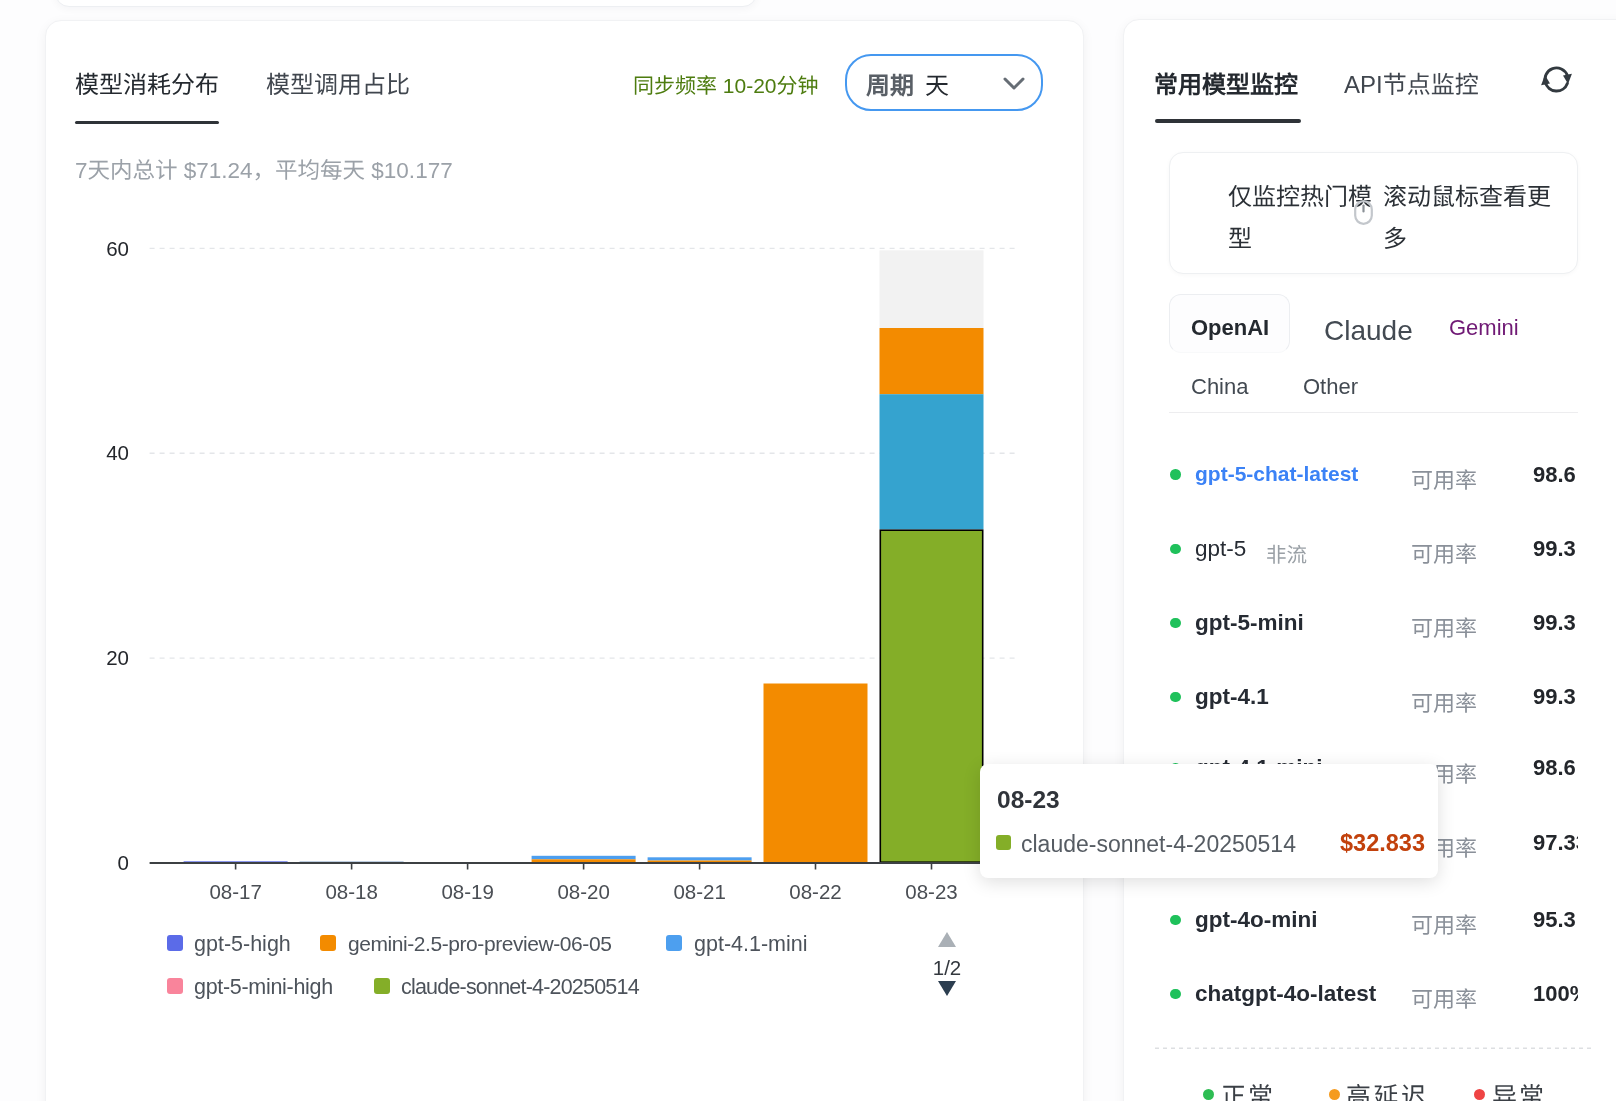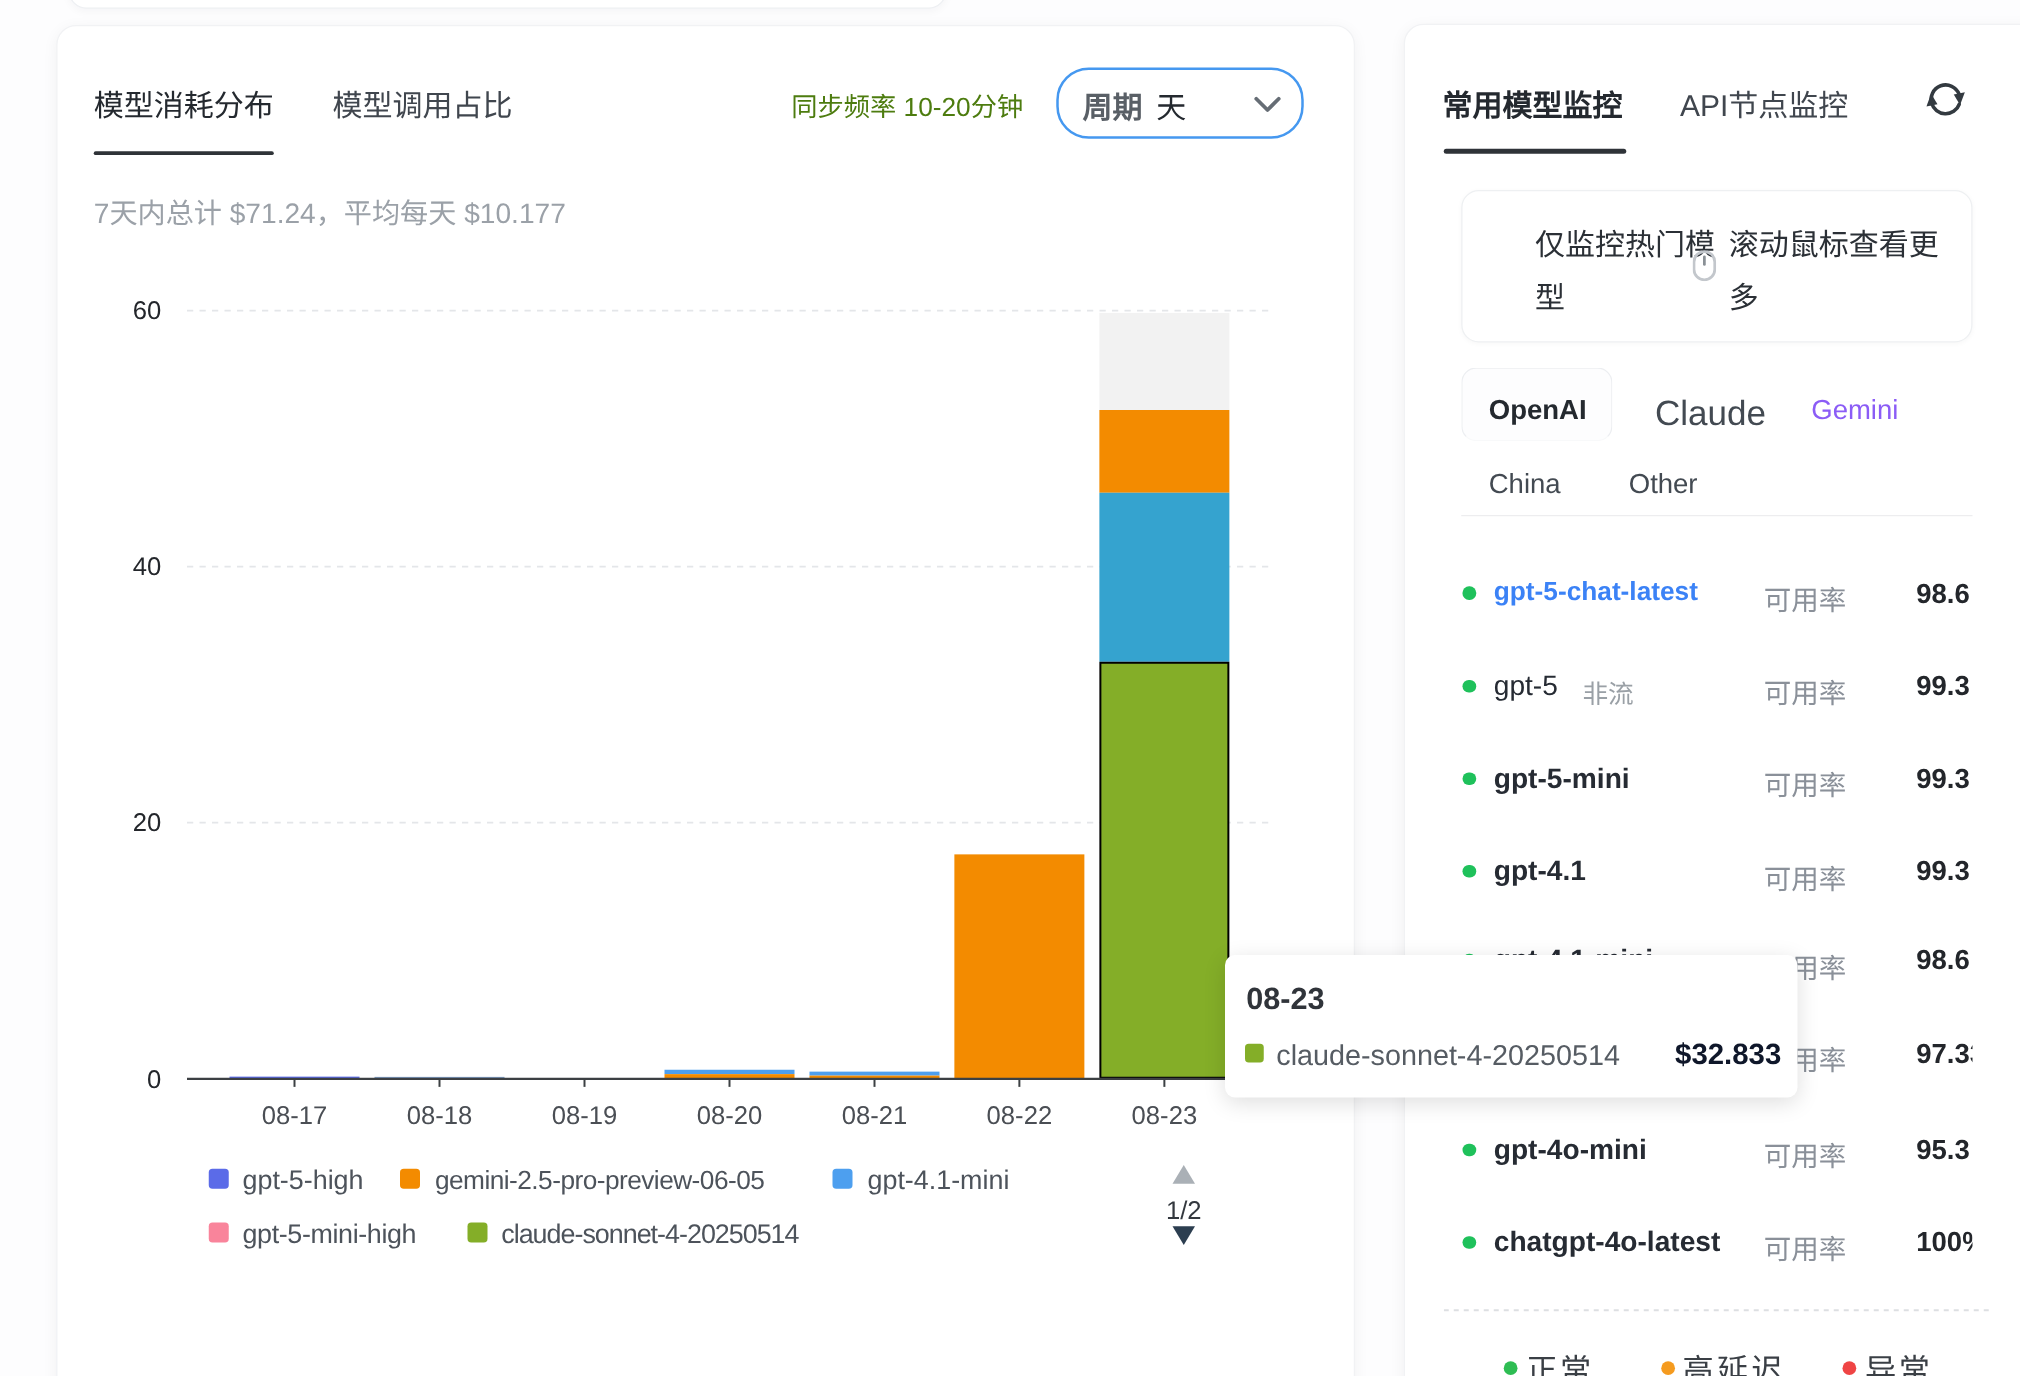--- a/index.html
+++ b/index.html
@@ -116,21 +116,21 @@
 <div class="abs" style="left:1196px; top:176px; width:152px; font-size:24px; line-height:41.5px; color:#2b3036;margin-left:32px;">仅监控热门模型</div>
 <svg class="abs" style="left:1354px; top:200px;" width="19" height="25" viewBox="0 0 19 25">
   <rect x="1.2" y="1.2" width="16.6" height="22.6" rx="8.3" fill="none" stroke="#c3c7cc" stroke-width="2.2"></rect>
   <line x1="9.5" y1="5.5" x2="9.5" y2="11.5" stroke="#8a9096" stroke-width="2.2" stroke-linecap="round"></line>
 </svg>
 <div class="abs" style="left:1383px; top:176px; width:172px; font-size:24px; line-height:41.5px; color:#2b3036;">滚动鼠标查看更多</div>
 
 <div class="abs" style="left:1169px; top:294px; width:121px; height:59px; background:#fdfdfe; border:1.5px solid #eceef1; border-bottom-color:#f8f9fa; border-radius:12px;"></div>
 <div class="abs" style="left:1191px; top:315px; font-size:22px; font-weight:700; color:#24292f;">OpenAI</div>
 <div class="abs" style="left:1324px; top:315px; font-size:28px; color:#434a52;">Claude</div>
-<div class="abs" style="left:1449px; top:315px; font-size:22px; color:#8b5cf6;">Gemini</div>
+<div class="abs" style="left:1449px; top:315px; font-size:22px; color:#701a75;">Gemini</div>
 <div class="abs" style="left:1191px; top:374px; font-size:22px; color:#434a52;">China</div>
 <div class="abs" style="left:1303px; top:374px; font-size:22px; color:#434a52;">Other</div>
 <div class="abs" style="left:1169px; top:412px; width:409px; height:1px; background:#ededef;"></div>
 
 <div id="mlist">
 <div class="abs" style="left:1170px; top:469.3px; width:10.5px; height:10.5px; border-radius:50%; background:#1fc15b;"></div>
 <div class="abs" style="left:1195px; top:461.5px; font-size:21px; font-weight:700; color:#3b82f6;">gpt-5-chat-latest</div>
 <div class="abs" style="left:1411px; top:462.0px; font-size:22px; color:#8a9099;">可用率</div>
 <div class="abs" style="left:1533px; top:461.5px; width:45px; overflow:hidden; white-space:nowrap; font-size:22px; font-weight:700; color:#23262b;">98.6</div>
 <div class="abs" style="left:1170px; top:543.5px; width:10.5px; height:10.5px; border-radius:50%; background:#1fc15b;"></div>
@@ -171,13 +171,13 @@
 <div class="abs" style="left:1221px; top:1076px; font-size:25px; letter-spacing:2px; color:#3a3f45;">正常</div>
 <div class="abs" style="left:1329px; top:1089px; width:11px; height:11px; border-radius:50%; background:#f59b1f;"></div>
 <div class="abs" style="left:1346px; top:1076px; font-size:25px; letter-spacing:2.5px; color:#3a3f45;">高延迟</div>
 <div class="abs" style="left:1474px; top:1089px; width:11px; height:11px; border-radius:50%; background:#ef4444;"></div>
 <div class="abs" style="left:1492px; top:1076px; font-size:25px; letter-spacing:2px; color:#3a3f45;">异常</div>
 
 <div class="abs" style="left:980px; top:764px; width:458px; height:114px; background:#fff; border-radius:8px; box-shadow:0 4px 18px rgba(0,0,0,.13); z-index:20;"></div>
 <div class="abs" style="left:997px; top:786px; font-size:24.5px; font-weight:700; color:#30343a; z-index:21;">08-23</div>
 <div class="abs" style="left:996px; top:835px; width:15px; height:15px; border-radius:3px; background:#84ae28; z-index:21;"></div>
 <div class="abs" style="left:1021px; top:831px; font-size:23px; color:#565c63; z-index:21;">claude-sonnet-4-20250514</div>
-<div class="abs" style="left:1339px; top:830px; width:86px; font-size:23.5px; font-weight:700; color:#0f172a; text-align:right; z-index:21;">$32.833</div>
+<div class="abs" style="left:1339px; top:830px; width:86px; font-size:23.5px; font-weight:700; color:#c2410c; text-align:right; z-index:21;">$32.833</div>
 
 </body></html>

